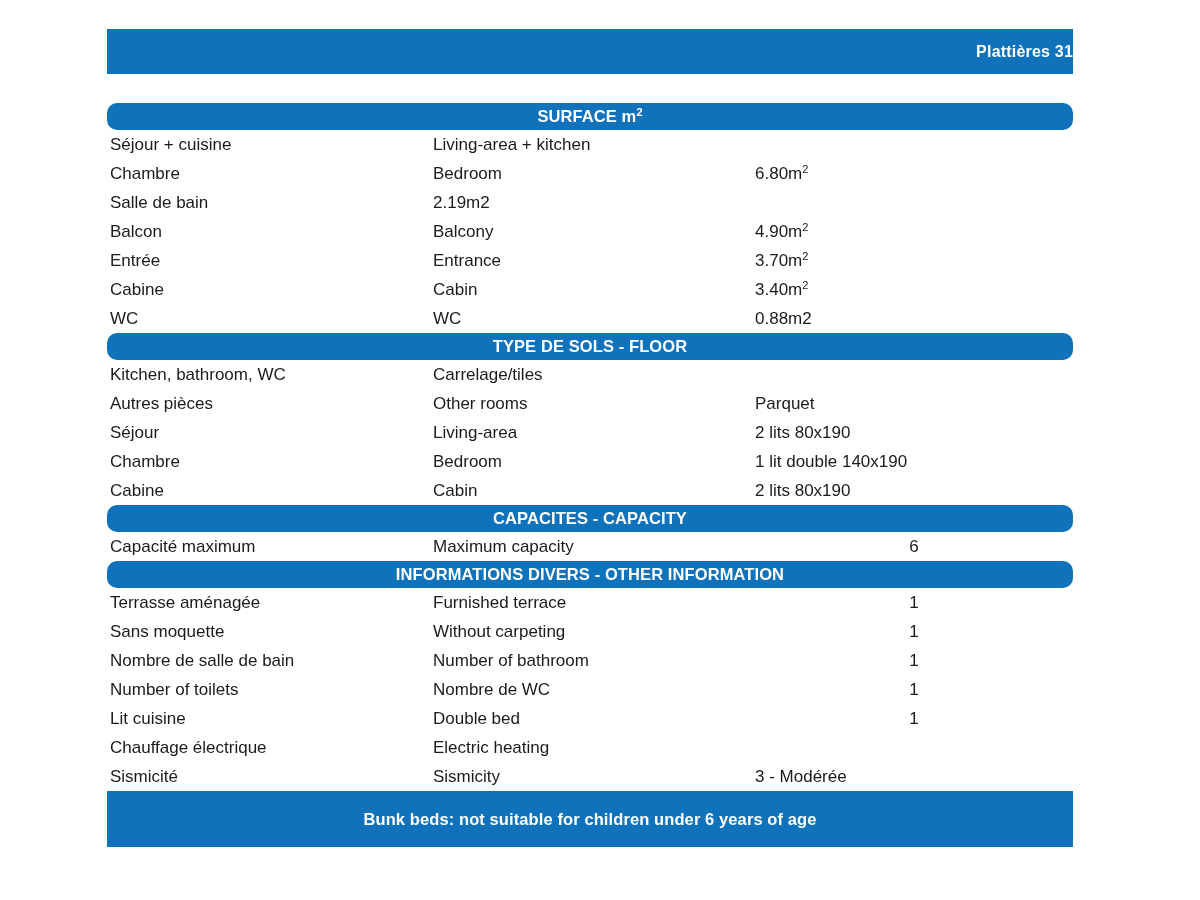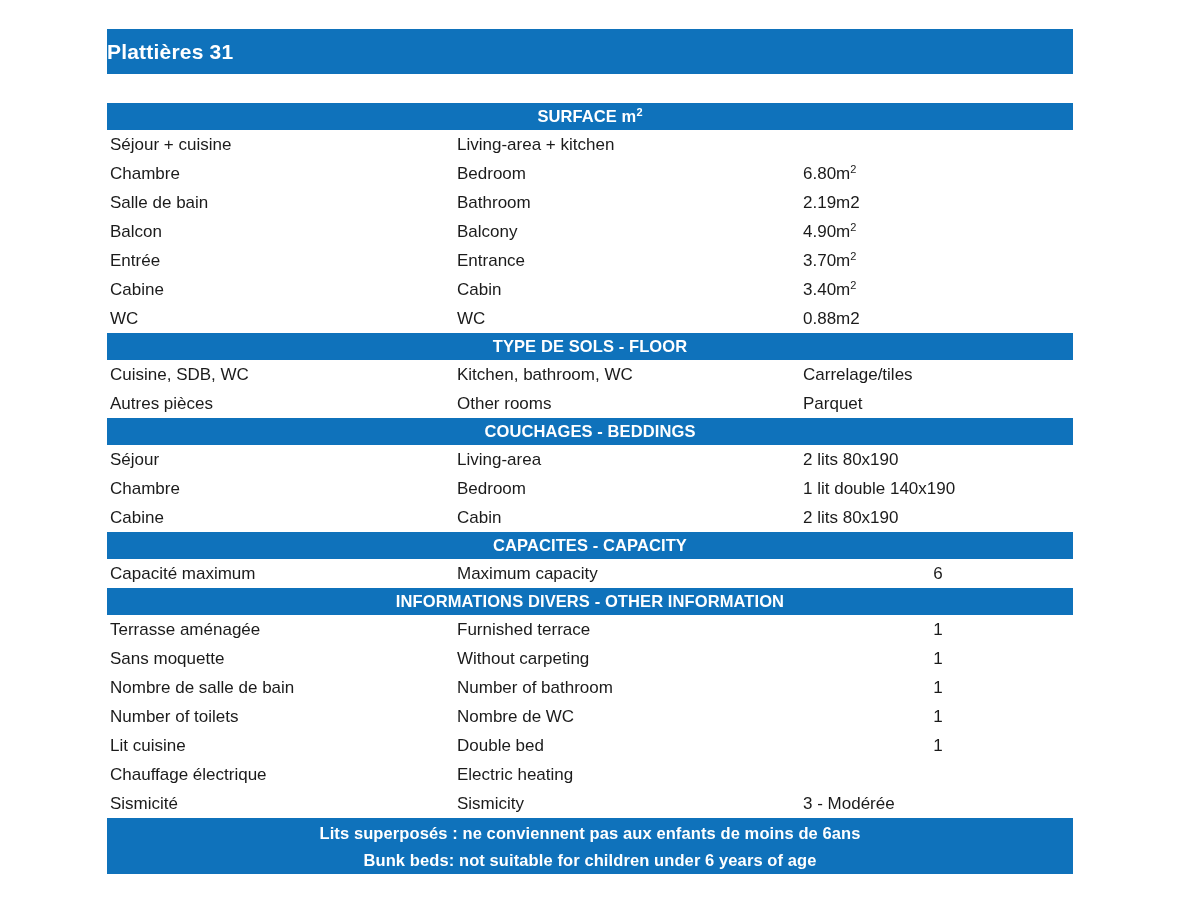--- a/index.html
+++ b/index.html
@@ -6,32 +6,32 @@
   * { box-sizing:border-box; }
   html,body { margin:0; padding:0; }
   body {
     width:1200px; height:900px; position:relative;
     background:#FFFFFF; color:var(--ink);
     font-family:"Liberation Sans", sans-serif;
   }
   .sheet { position:absolute; left:107px; top:29px; width:966px; }
   .title-bar {
     height:45px; background:var(--bar); color:var(--bartext);
-    font-weight:bold; font-size:21px; text-align:left; line-height:45px;
+    font-weight:bold; font-size:16px; text-align:right; line-height:45px;
     letter-spacing:0.2px;
   }
   .title-gap { height:29px; }
   .bar {
     background:var(--bar); color:var(--bartext);
     font-weight:bold; font-size:16.5px; text-align:center;
-    height:27px; line-height:27px; letter-spacing:0.1px;
+    height:27px; line-height:27px; letter-spacing:0.1px;border-radius:10px;
   }
   .row {
     display:grid; grid-template-columns:323px 322px 1fr;
-    height:29px; line-height:29px; font-size:17px; padding-left:3px;gap:24px;
+    height:29px; line-height:29px; font-size:17px; padding-left:3px;
   }
   .row .cell { white-space:nowrap; overflow:hidden; }
   .row .val.center { text-align:center; }
   sup {
     font-size:11px; line-height:0; position:relative; top:-6px;
     vertical-align:baseline;
   }
   .footer {
     height:56px; background:var(--bar); color:var(--bartext);
     font-weight:bold; font-size:16.5px; text-align:center;
@@ -53,21 +53,20 @@
     <span class="cell">Séjour + cuisine</span>
     <span class="cell">Living-area + kitchen</span>
   </div>
   <div class="row">
     <span class="cell">Chambre</span>
     <span class="cell">Bedroom</span>
     <span class="cell val"><span>6.80m</span><sup>2</sup></span>
   </div>
   <div class="row">
     <span class="cell">Salle de bain</span>
-    <span class="cell">Bathroom</span>
     <span class="cell val"><span>2.19m2</span><sup></sup></span>
   </div>
   <div class="row">
     <span class="cell">Balcon</span>
     <span class="cell">Balcony</span>
     <span class="cell val"><span>4.90m</span><sup>2</sup></span>
   </div>
   <div class="row">
     <span class="cell">Entrée</span>
     <span class="cell">Entrance</span>
@@ -79,31 +78,29 @@
     <span class="cell val"><span>3.40m</span><sup>2</sup></span>
   </div>
   <div class="row">
     <span class="cell">WC</span>
     <span class="cell">WC</span>
     <span class="cell val"><span>0.88m2</span><sup></sup></span>
   </div>
 
   <div class="bar"><span>TYPE DE SOLS - FLOOR</span><sup></sup></div>
   <div class="row">
-    <span class="cell">Cuisine, SDB, WC</span>
     <span class="cell">Kitchen, bathroom, WC</span>
     <span class="cell val"><span>Carrelage/tiles</span></span>
   </div>
   <div class="row">
     <span class="cell">Autres pièces</span>
     <span class="cell">Other rooms</span>
     <span class="cell val"><span>Parquet</span></span>
   </div>
 
-  <div class="bar"><span>COUCHAGES - BEDDINGS</span><sup></sup></div>
   <div class="row">
     <span class="cell">Séjour</span>
     <span class="cell">Living-area</span>
     <span class="cell val"><span>2 lits 80x190</span></span>
   </div>
   <div class="row">
     <span class="cell">Chambre</span>
     <span class="cell">Bedroom</span>
     <span class="cell val"><span>1 lit double 140x190</span></span>
   </div>
@@ -151,17 +148,16 @@
     <span class="cell">Electric heating</span>
     <span class="cell val"><span></span></span>
   </div>
   <div class="row">
     <span class="cell">Sismicité</span>
     <span class="cell">Sismicity</span>
     <span class="cell val"><span>3 - Modérée</span></span>
   </div>
 
   <div class="footer">
-    <div>Lits superposés : ne conviennent pas aux enfants de moins de 6ans</div>
     <div>Bunk beds: not suitable for children under 6 years of age</div>
   </div>
 
 </div>
 
 </body></html>

